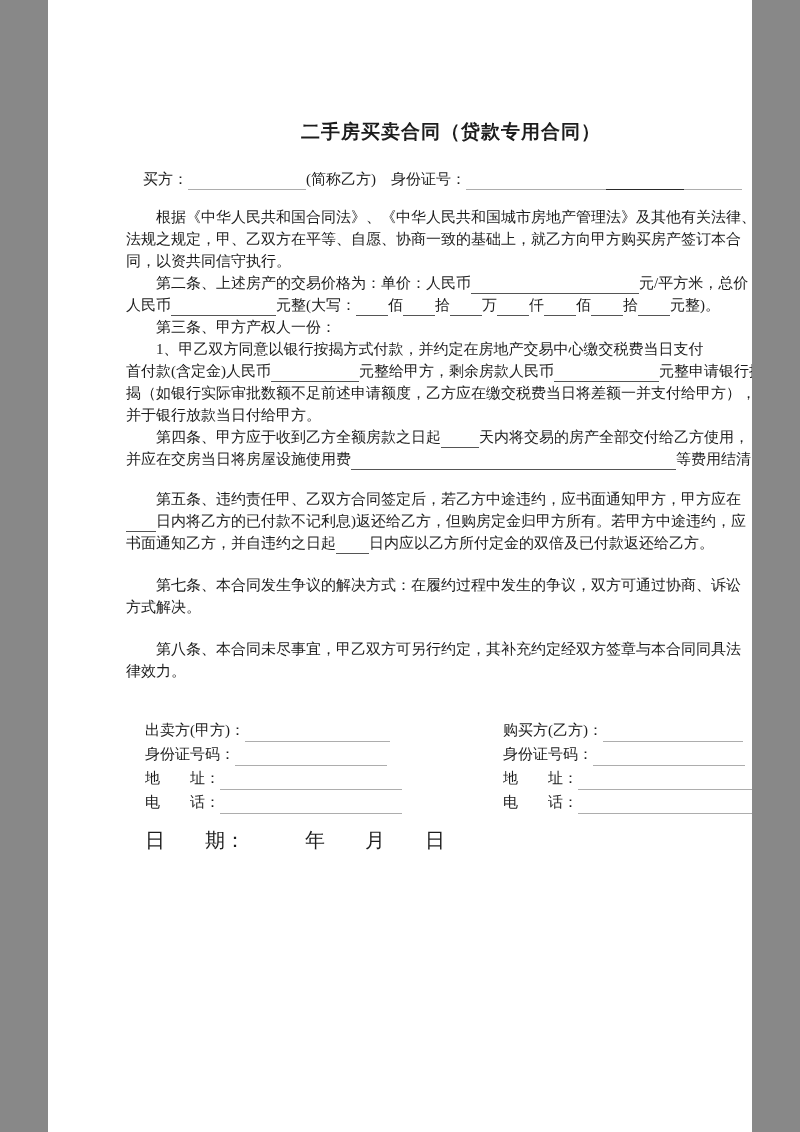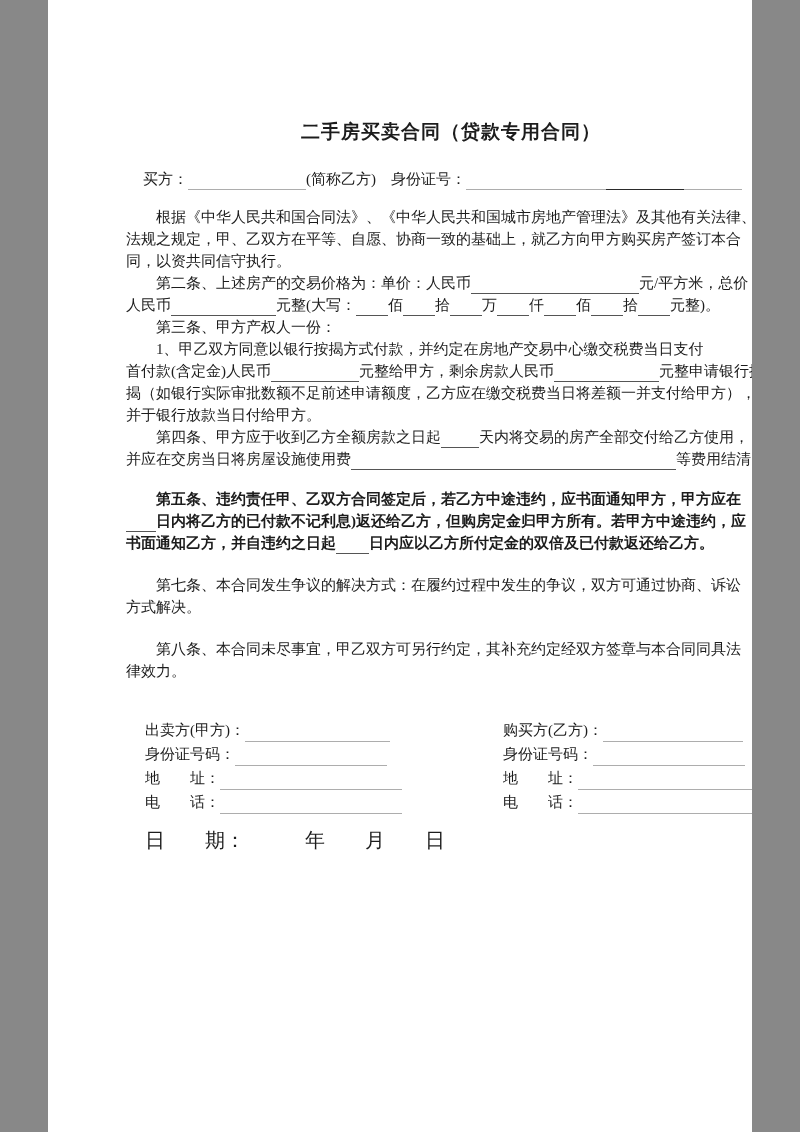--- a/index.html
+++ b/index.html
@@ -25,21 +25,21 @@
     white-space:nowrap;
   }
   .indent2 { text-indent:30px; }
   .party-line {
     font-size:15px; line-height:22px;
     padding-left:17px; white-space:nowrap;
   }
   .party-line.seller { margin-top:42px; }
   .party-line.buyer  { margin-top:22px; }
   .intro   { margin-top:16px; }
-  .gap18   { margin-top:18px;font-weight:bold; }
+  .gap18   { margin-top:18px; }
   .gap16   { margin-top:16px; }
   .gap20   { margin-top:20px; }
   .blank {
     display:inline-block;
     height:18px;
     border-bottom:1px solid #555;
     vertical-align:bottom;
   }
   .blank.light { border-bottom-color:#adadad; }
   .blank.dark  { border-bottom-color:#2a2a2a; }

